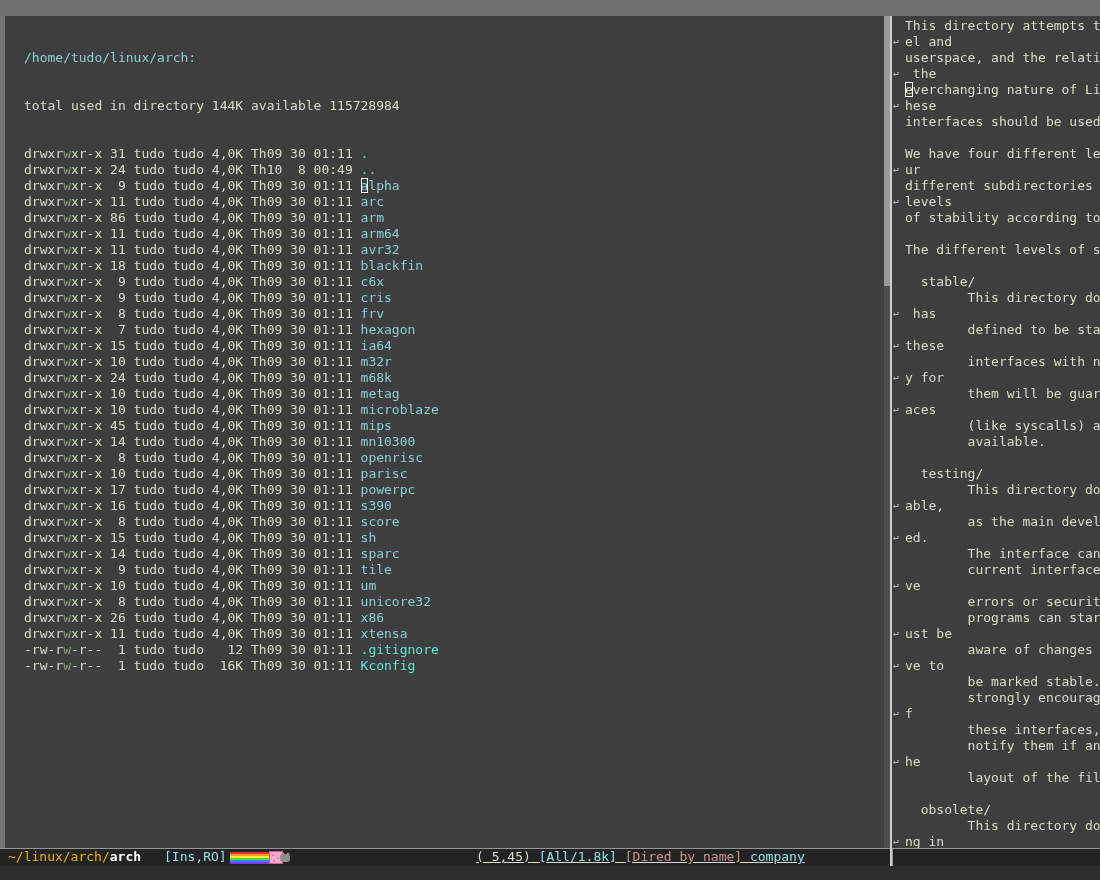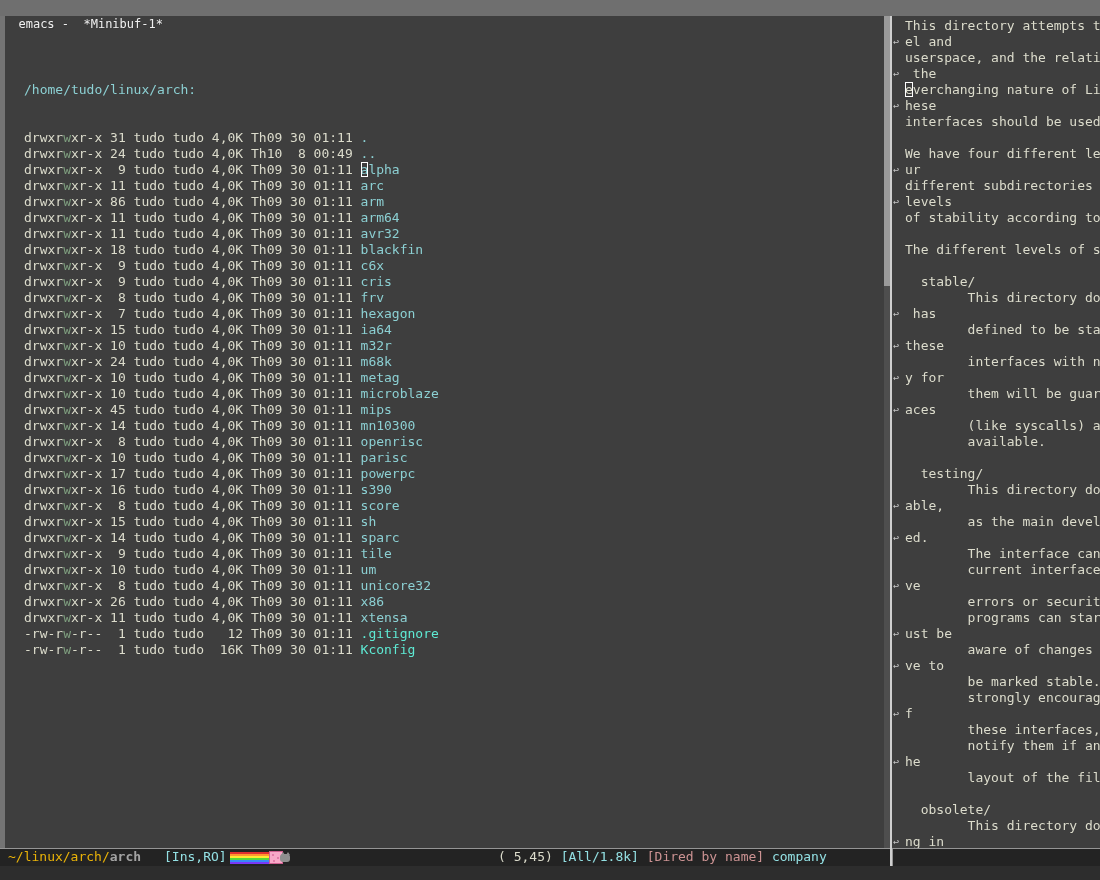--- a/index.html
+++ b/index.html
@@ -15,21 +15,21 @@
   .titlebar{
     position:absolute;left:0;top:0;width:1100px;height:16px;
     background:#6f6f6f;color:#f0f0f0;
     font-size:12px;line-height:16px;padding-left:4px;box-sizing:border-box;
     text-shadow:1px 1px 0 #3a3a3a;
     white-space:pre;
   }
   
   .left-window{
     position:absolute;left:0;top:16px;width:884px;height:767px;
-    background:#3e3e3e;overflow:hidden;margin-top:32px;
+    background:#3e3e3e;overflow:hidden;
   }
   .left-window .content{padding:2px 0 0 24px;white-space:pre;}
   .right-window{
     position:absolute;left:892px;top:16px;width:208px;height:832px;
     background:#3e3e3e;overflow:hidden;
   }
   .right-window .content{padding-top:2px;white-space:pre;}
   .dired-line,.rline{height:16px;white-space:pre;}
   .rline{position:relative;padding-left:13px;}
   .dired-header{color:#8cd0d3;}
@@ -48,30 +48,30 @@
   .vdivider{position:absolute;left:890px;top:16px;width:2px;height:850px;background:#cfcfcf;}
   
   .modeline{
     position:absolute;top:848px;height:18px;background:#232323;
     border-top:1px solid #959595;box-sizing:border-box;
     font-size:13px;line-height:16px;white-space:pre;overflow:hidden;
   }
   .ml-left{left:0;width:890px;}
   .ml-right-win{left:892px;width:208px;border-left:1px solid #959595;}
   .ml-path{color:#eab308;}
-  .ml-buffer{color:#a3a3a3;font-weight:bold;}
+  .ml-buffer{color:#ffffff;font-weight:bold;}
   .ml-state{color:#93e0e3;}
   .ml-pos{color:#dcdccc;}
   .ml-size{color:#93e0e3;}
   .ml-mode{color:#cc9393;}
   .ml-minor{color:#93e0e3;}
   .ml-seg{position:absolute;top:0;}
   .seg-path{left:8px;}
   .seg-state{left:164px;}
-  .seg-right{left:498px;}
+  .seg-right{left:476px;text-decoration:underline;}
   .rml-pad{padding-left:8px;}
   
   .nyan{position:absolute;left:230px;top:1px;width:62px;height:15px;}
   .nyan .rainbow{
     position:absolute;left:0;top:2px;width:40px;height:12px;
     background:linear-gradient(to bottom,
       #e03030 0 2px,#ff9830 2px 4px,#ffe830 4px 6px,
       #58d838 6px 8px,#3888f8 8px 10px,#7838f8 10px 12px);
   }
   .nyan .poptart{
@@ -98,20 +98,21 @@
 </head>
 <body>
 
 <div class="titlebar">
   <span>emacs -  *Minibuf-1*</span>
 </div>
 
 <div class="left-window">
   <div class="content">
     <div class="dired-line dired-header">/home/tudo/linux/arch:</div>
+    <div class="dired-line">total used in directory 144K available 115728984</div>
     <div id="dired-rows"><div class="dired-line"><span>drwxr</span><span class="permw">w</span><span>xr-x 31 tudo tudo 4,0K Th09 30 01:11 </span><span class="dirname">.</span></div><div class="dired-line"><span>drwxr</span><span class="permw">w</span><span>xr-x 24 tudo tudo 4,0K Th10  8 00:49 </span><span class="dirname">..</span></div><div class="dired-line"><span>drwxr</span><span class="permw">w</span><span>xr-x  9 tudo tudo 4,0K Th09 30 01:11 </span><span class="dirname"><span class="hcur">a</span>lpha</span></div><div class="dired-line"><span>drwxr</span><span class="permw">w</span><span>xr-x 11 tudo tudo 4,0K Th09 30 01:11 </span><span class="dirname">arc</span></div><div class="dired-line"><span>drwxr</span><span class="permw">w</span><span>xr-x 86 tudo tudo 4,0K Th09 30 01:11 </span><span class="dirname">arm</span></div><div class="dired-line"><span>drwxr</span><span class="permw">w</span><span>xr-x 11 tudo tudo 4,0K Th09 30 01:11 </span><span class="dirname">arm64</span></div><div class="dired-line"><span>drwxr</span><span class="permw">w</span><span>xr-x 11 tudo tudo 4,0K Th09 30 01:11 </span><span class="dirname">avr32</span></div><div class="dired-line"><span>drwxr</span><span class="permw">w</span><span>xr-x 18 tudo tudo 4,0K Th09 30 01:11 </span><span class="dirname">blackfin</span></div><div class="dired-line"><span>drwxr</span><span class="permw">w</span><span>xr-x  9 tudo tudo 4,0K Th09 30 01:11 </span><span class="dirname">c6x</span></div><div class="dired-line"><span>drwxr</span><span class="permw">w</span><span>xr-x  9 tudo tudo 4,0K Th09 30 01:11 </span><span class="dirname">cris</span></div><div class="dired-line"><span>drwxr</span><span class="permw">w</span><span>xr-x  8 tudo tudo 4,0K Th09 30 01:11 </span><span class="dirname">frv</span></div><div class="dired-line"><span>drwxr</span><span class="permw">w</span><span>xr-x  7 tudo tudo 4,0K Th09 30 01:11 </span><span class="dirname">hexagon</span></div><div class="dired-line"><span>drwxr</span><span class="permw">w</span><span>xr-x 15 tudo tudo 4,0K Th09 30 01:11 </span><span class="dirname">ia64</span></div><div class="dired-line"><span>drwxr</span><span class="permw">w</span><span>xr-x 10 tudo tudo 4,0K Th09 30 01:11 </span><span class="dirname">m32r</span></div><div class="dired-line"><span>drwxr</span><span class="permw">w</span><span>xr-x 24 tudo tudo 4,0K Th09 30 01:11 </span><span class="dirname">m68k</span></div><div class="dired-line"><span>drwxr</span><span class="permw">w</span><span>xr-x 10 tudo tudo 4,0K Th09 30 01:11 </span><span class="dirname">metag</span></div><div class="dired-line"><span>drwxr</span><span class="permw">w</span><span>xr-x 10 tudo tudo 4,0K Th09 30 01:11 </span><span class="dirname">microblaze</span></div><div class="dired-line"><span>drwxr</span><span class="permw">w</span><span>xr-x 45 tudo tudo 4,0K Th09 30 01:11 </span><span class="dirname">mips</span></div><div class="dired-line"><span>drwxr</span><span class="permw">w</span><span>xr-x 14 tudo tudo 4,0K Th09 30 01:11 </span><span class="dirname">mn10300</span></div><div class="dired-line"><span>drwxr</span><span class="permw">w</span><span>xr-x  8 tudo tudo 4,0K Th09 30 01:11 </span><span class="dirname">openrisc</span></div><div class="dired-line"><span>drwxr</span><span class="permw">w</span><span>xr-x 10 tudo tudo 4,0K Th09 30 01:11 </span><span class="dirname">parisc</span></div><div class="dired-line"><span>drwxr</span><span class="permw">w</span><span>xr-x 17 tudo tudo 4,0K Th09 30 01:11 </span><span class="dirname">powerpc</span></div><div class="dired-line"><span>drwxr</span><span class="permw">w</span><span>xr-x 16 tudo tudo 4,0K Th09 30 01:11 </span><span class="dirname">s390</span></div><div class="dired-line"><span>drwxr</span><span class="permw">w</span><span>xr-x  8 tudo tudo 4,0K Th09 30 01:11 </span><span class="dirname">score</span></div><div class="dired-line"><span>drwxr</span><span class="permw">w</span><span>xr-x 15 tudo tudo 4,0K Th09 30 01:11 </span><span class="dirname">sh</span></div><div class="dired-line"><span>drwxr</span><span class="permw">w</span><span>xr-x 14 tudo tudo 4,0K Th09 30 01:11 </span><span class="dirname">sparc</span></div><div class="dired-line"><span>drwxr</span><span class="permw">w</span><span>xr-x  9 tudo tudo 4,0K Th09 30 01:11 </span><span class="dirname">tile</span></div><div class="dired-line"><span>drwxr</span><span class="permw">w</span><span>xr-x 10 tudo tudo 4,0K Th09 30 01:11 </span><span class="dirname">um</span></div><div class="dired-line"><span>drwxr</span><span class="permw">w</span><span>xr-x  8 tudo tudo 4,0K Th09 30 01:11 </span><span class="dirname">unicore32</span></div><div class="dired-line"><span>drwxr</span><span class="permw">w</span><span>xr-x 26 tudo tudo 4,0K Th09 30 01:11 </span><span class="dirname">x86</span></div><div class="dired-line"><span>drwxr</span><span class="permw">w</span><span>xr-x 11 tudo tudo 4,0K Th09 30 01:11 </span><span class="dirname">xtensa</span></div><div class="dired-line"><span>-rw-r</span><span class="permw">w</span><span>-r--  1 tudo tudo   12 Th09 30 01:11 </span><span class="filename">.gitignore</span></div><div class="dired-line"><span>-rw-r</span><span class="permw">w</span><span>-r--  1 tudo tudo  16K Th09 30 01:11 </span><span class="filename">Kconfig</span></div></div>
   </div>
 </div>
 
 <div class="sb-left"></div>
 
 <div class="sb-right-track">
   <div class="sb-right-thumb"></div>
 </div>
 <div class="vdivider"></div>

